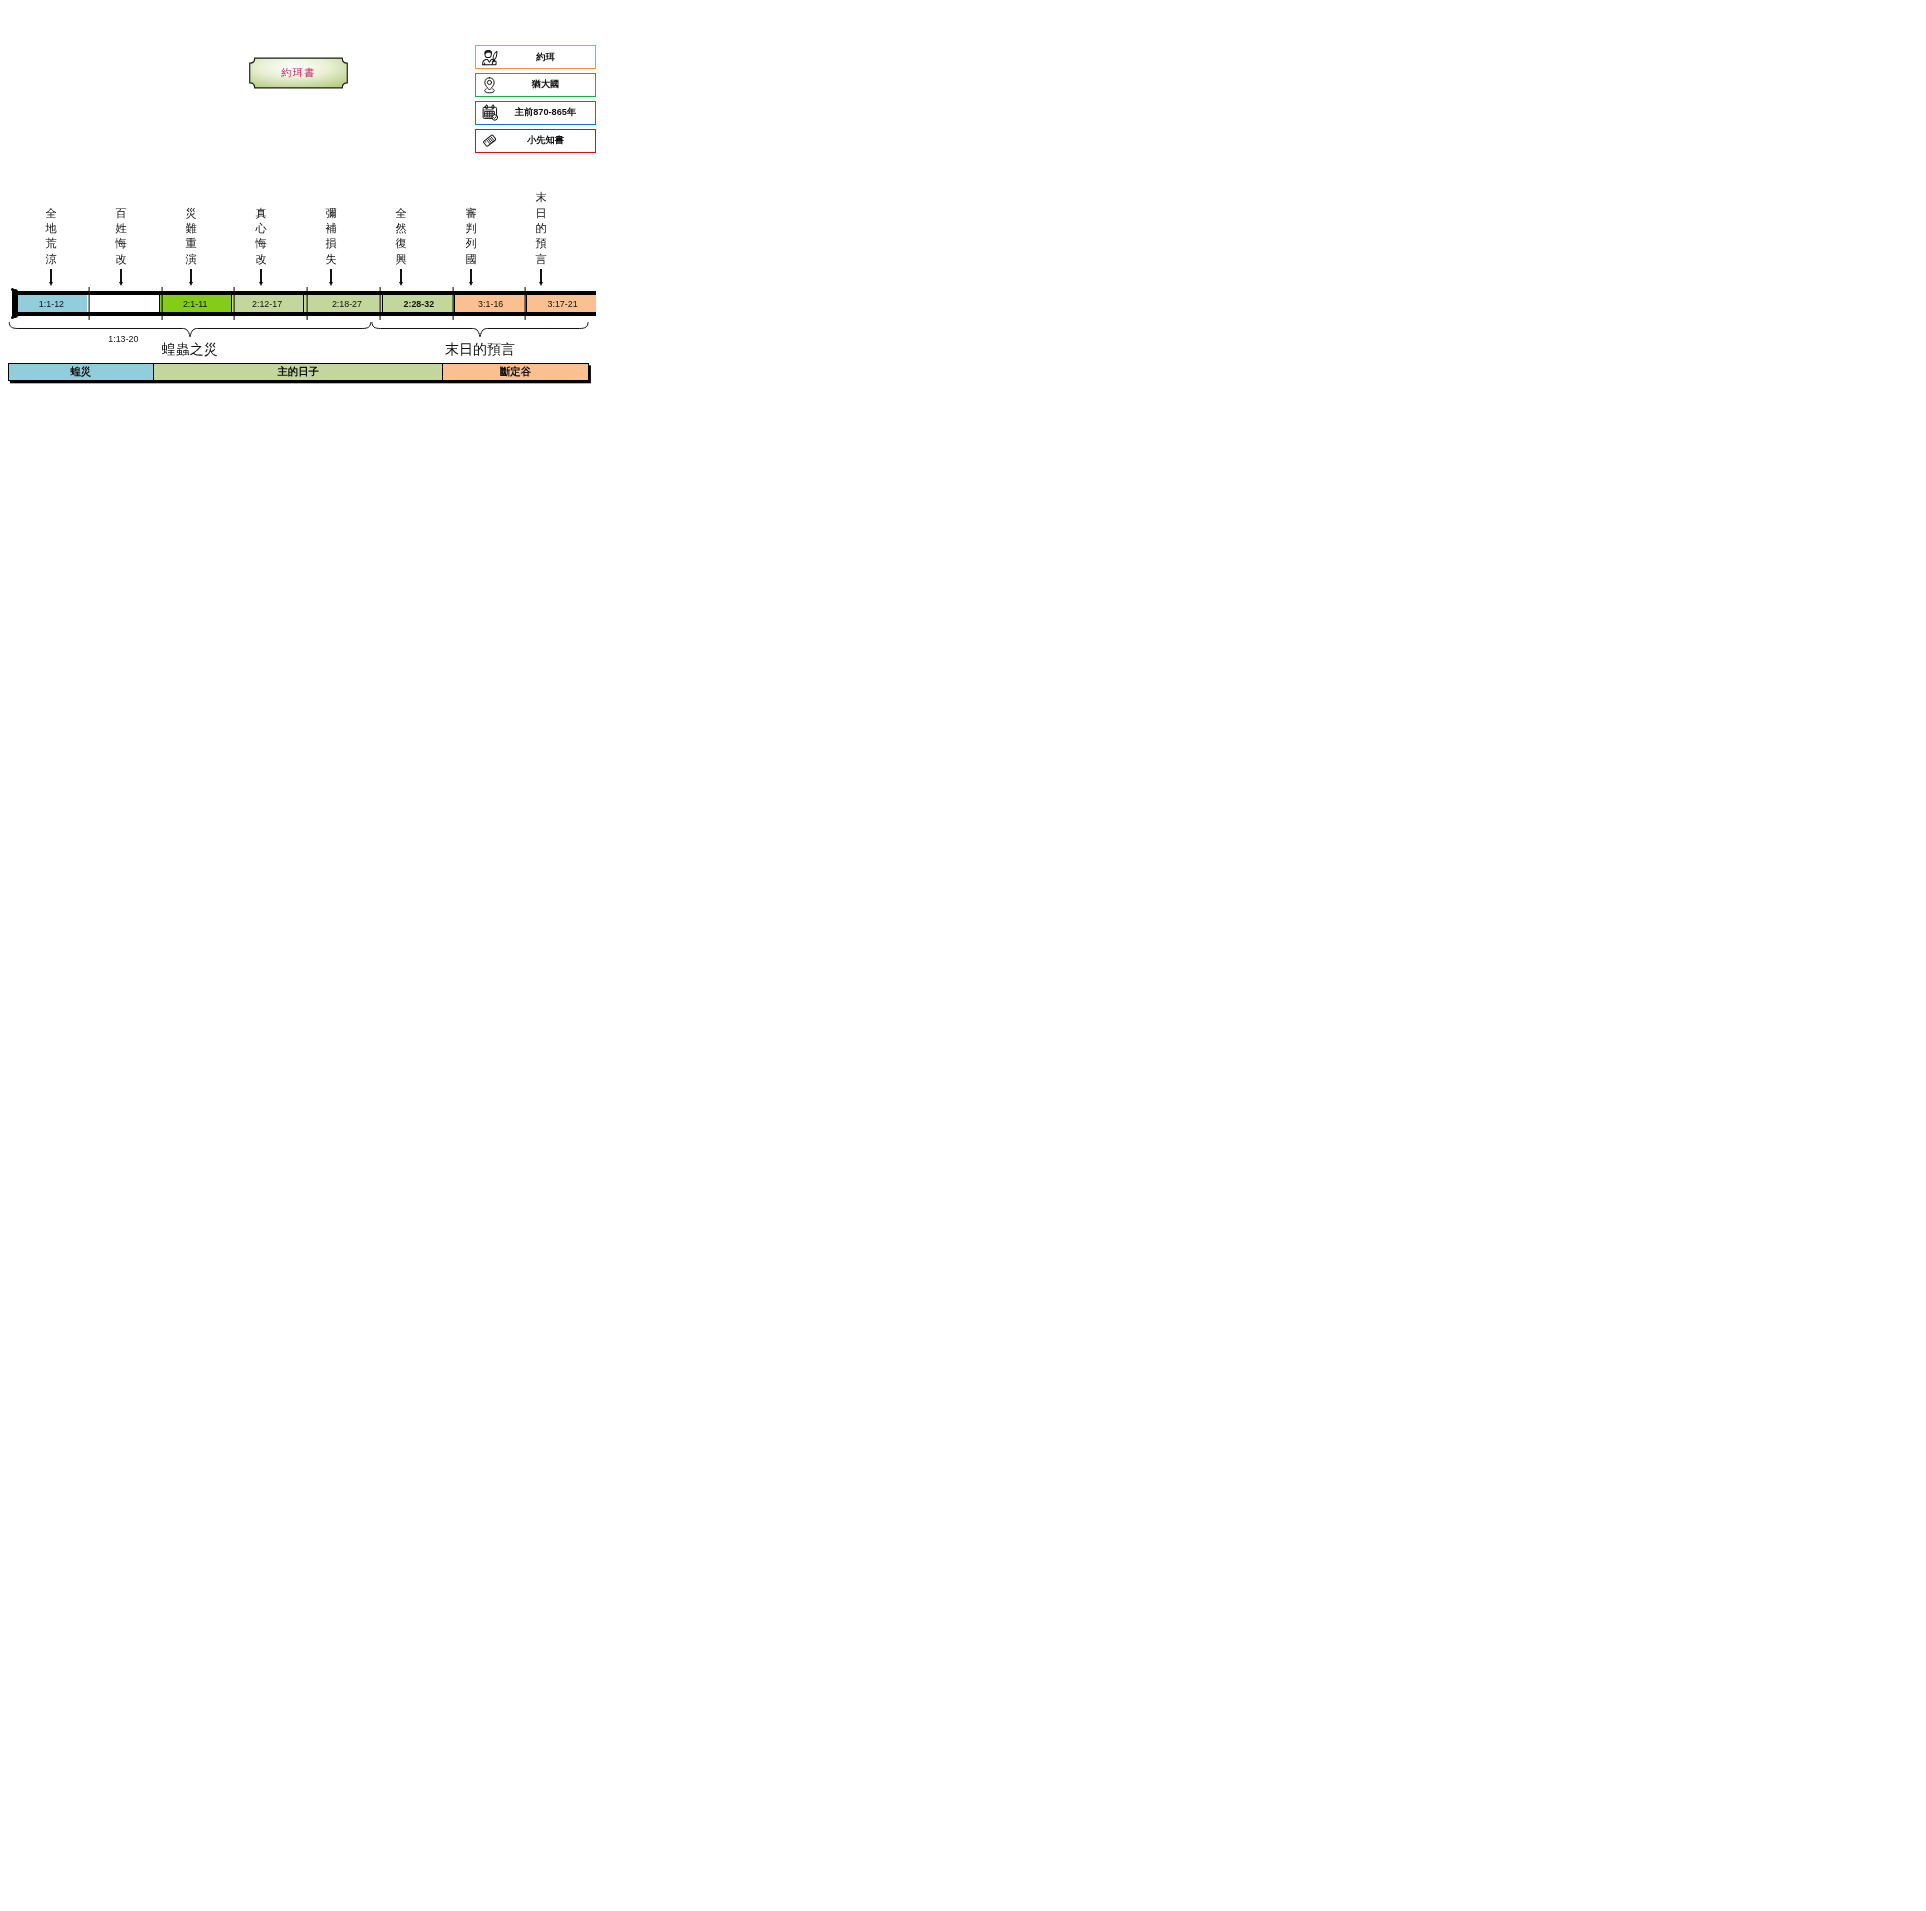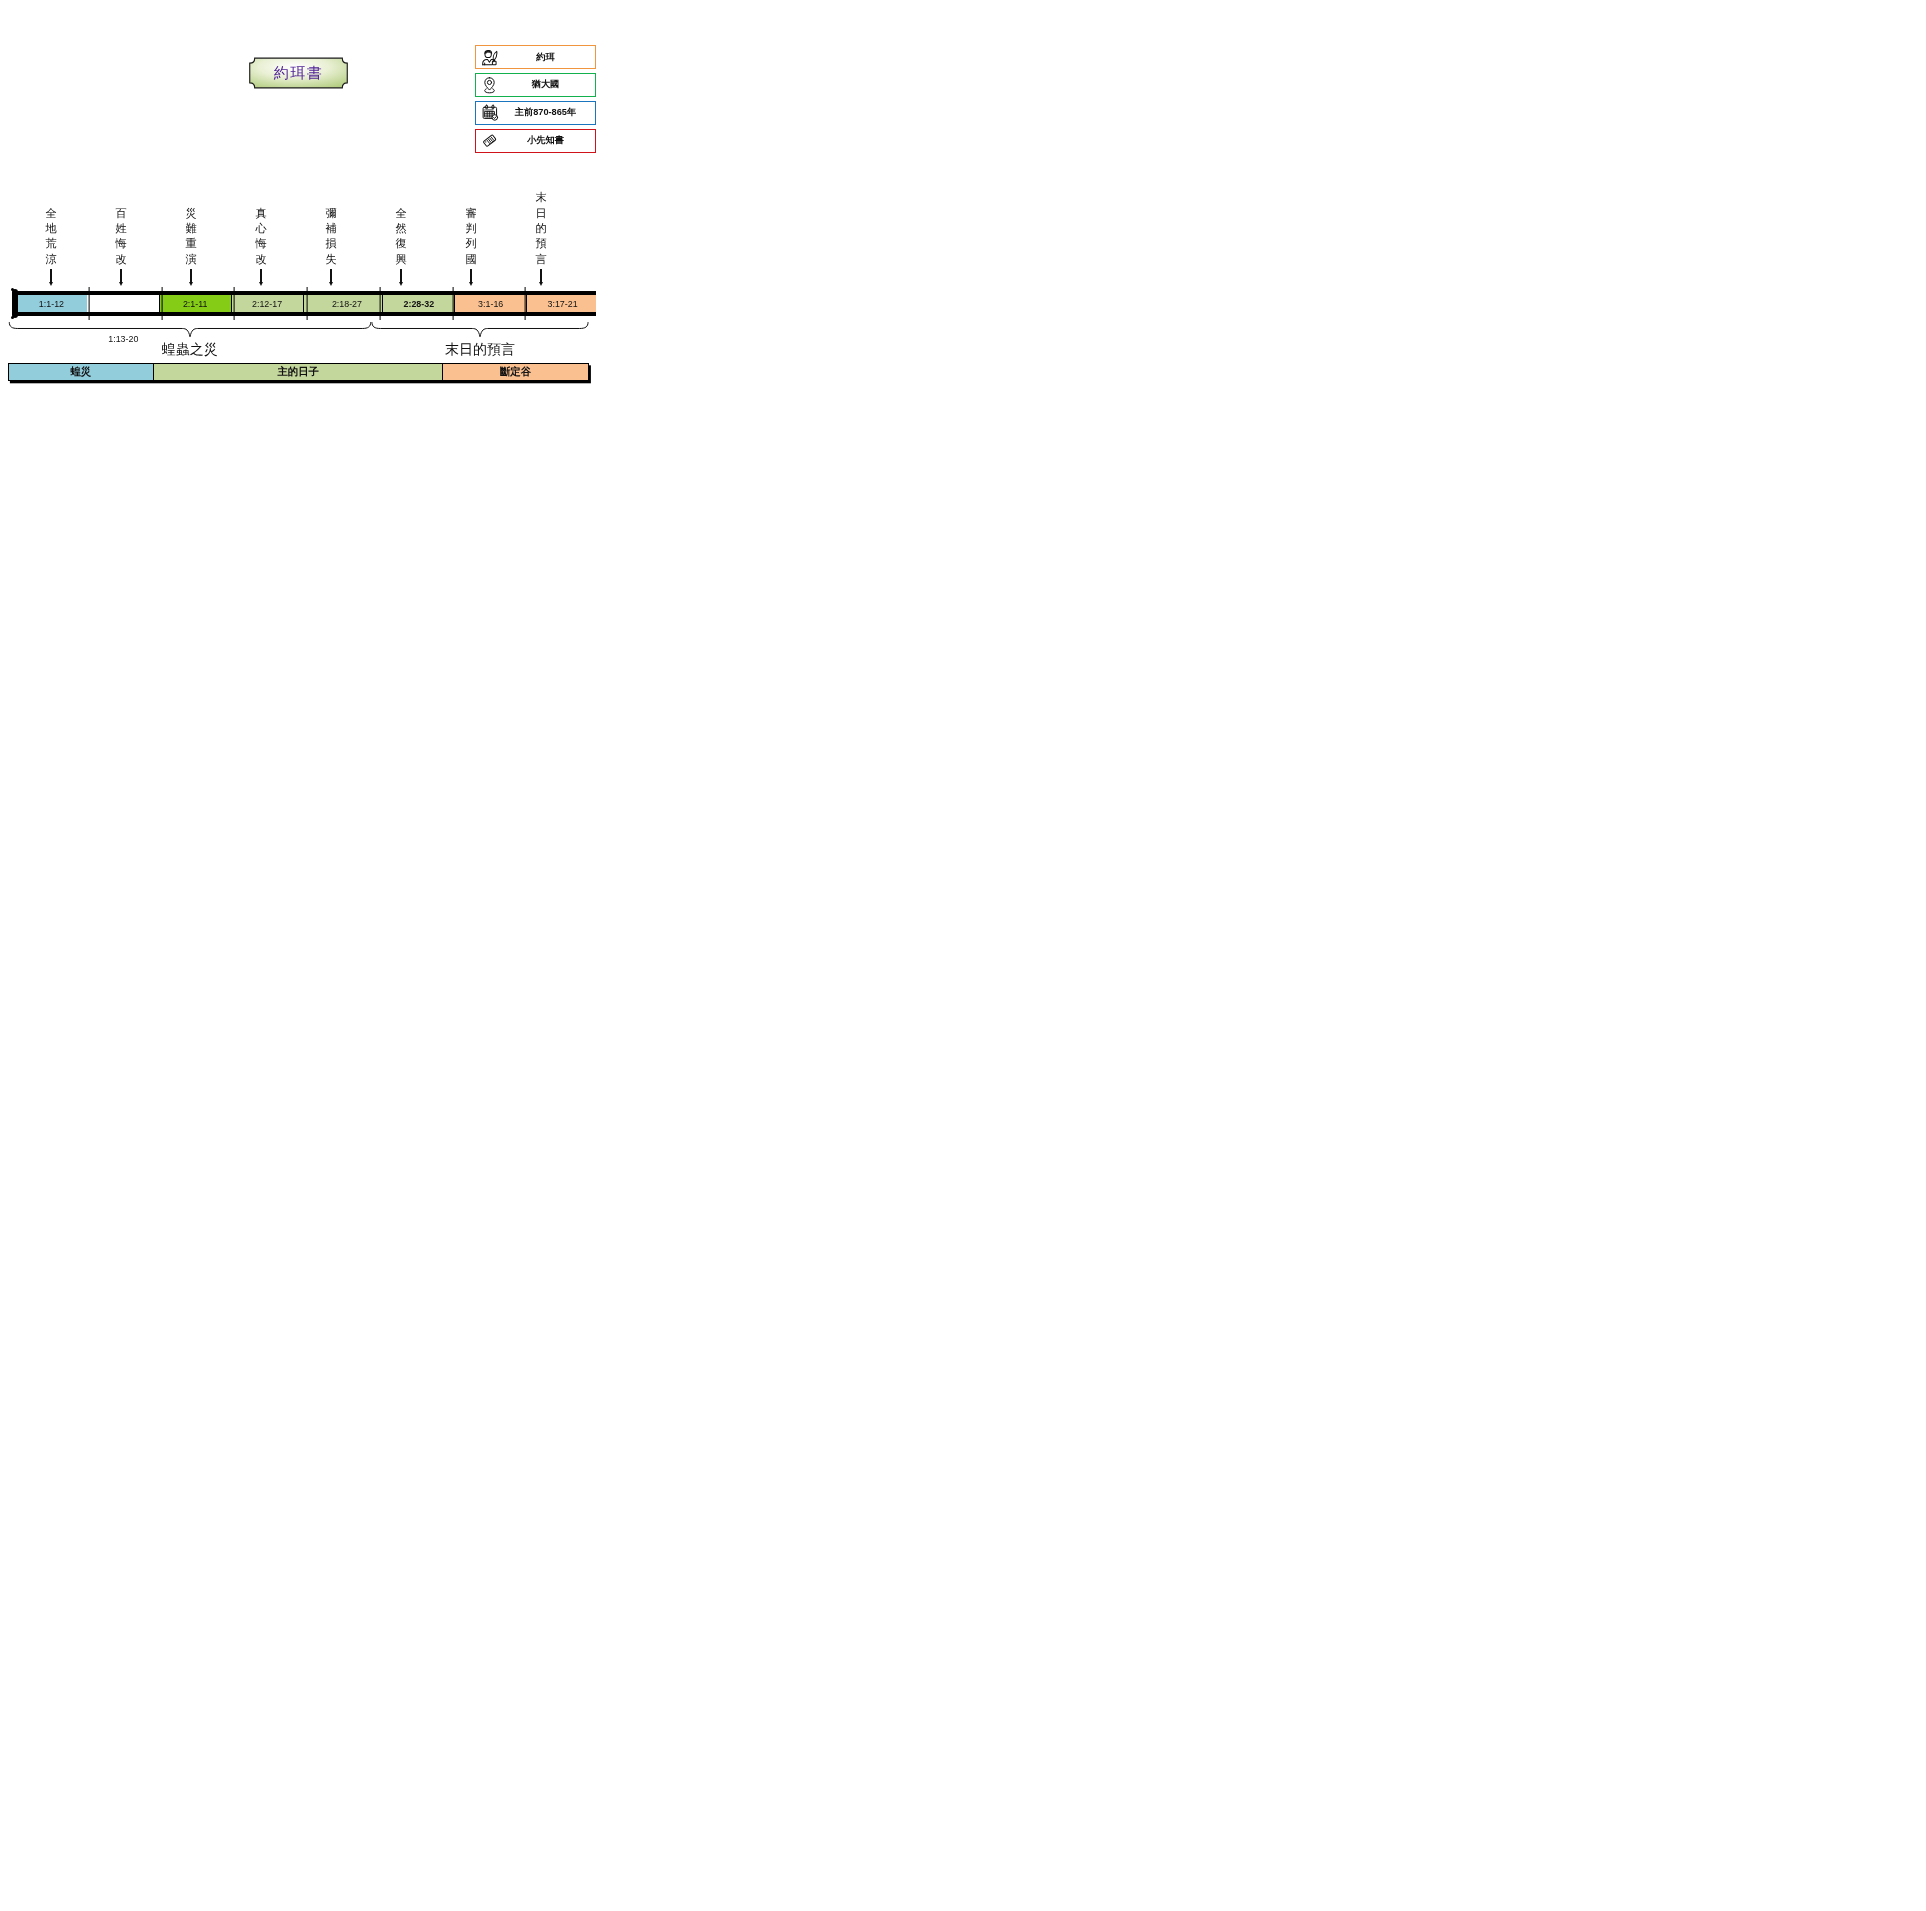--- a/index.html
+++ b/index.html
@@ -7,21 +7,21 @@
     width:596px;height:421px;position:relative;overflow:hidden;
     background:#ffffff;color:#111;
     font-family:"Liberation Sans","DejaVu Sans",sans-serif;
   }
   .abs{position:absolute}
 
   
   #banner{left:248px;top:57px;width:101px;height:32px}
   #banner svg{display:block}
   #banner .t{position:absolute;inset:0;display:flex;align-items:center;justify-content:center;
-    font-size:15px;letter-spacing:1.5px;color:#4c1d95}
+    font-size:10px;letter-spacing:1.5px;color:#be185d}
 
   
   #legend{left:475px;top:45px;width:121px;display:flex;flex-direction:column;gap:3.9px}
   .leg{height:22px;border:1.5px solid #000;background:#fff;display:flex;align-items:center;padding:0 3.1px 0 4.6px}
   .leg .ic{width:18.5px;height:18.5px;flex:0 0 18.5px;display:flex;align-items:center;justify-content:center}
   .leg .lb{flex:1;text-align:center;font-weight:bold;font-size:9.2px;white-space:nowrap}
   .leg svg{stroke:#111;fill:none;stroke-width:2.6;stroke-linecap:round;stroke-linejoin:round}
 
   
   #vlabels{left:16px;top:173px;width:561px;height:94px;display:flex;align-items:flex-end}

